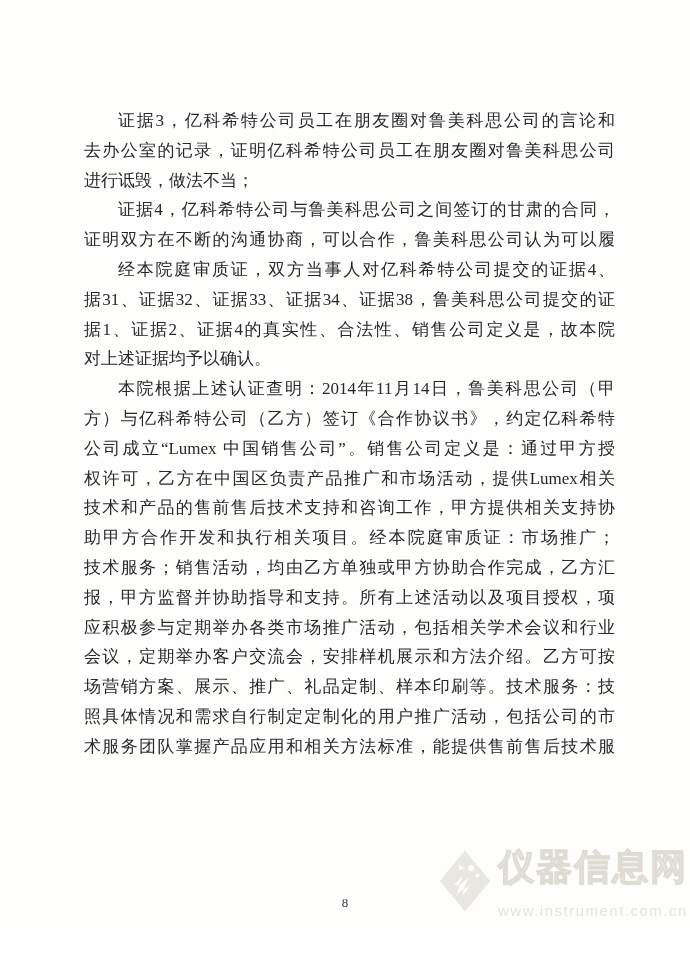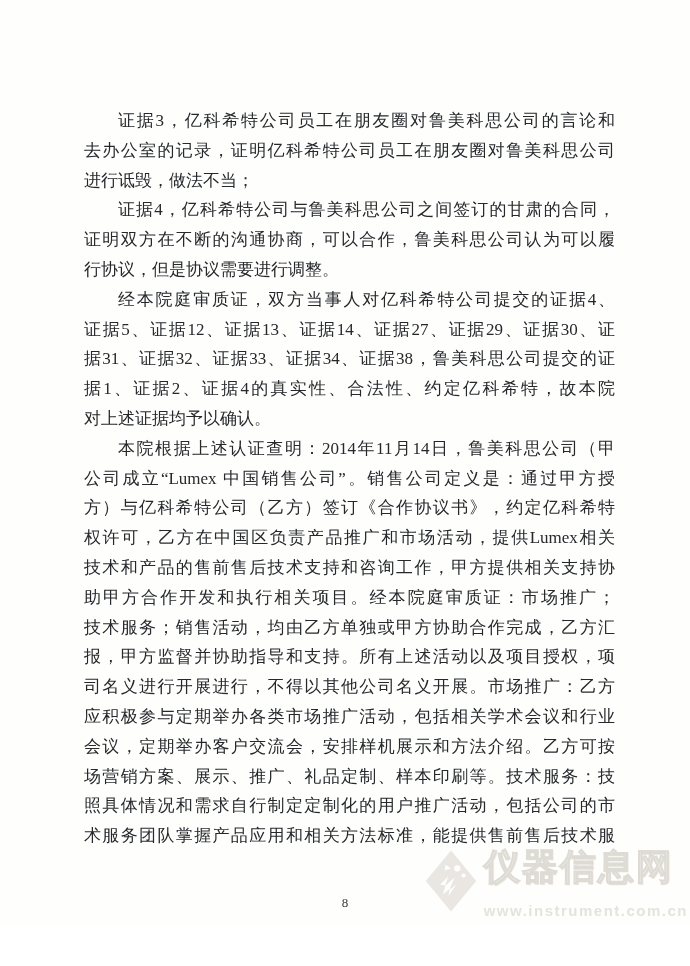--- a/index.html
+++ b/index.html
@@ -52,54 +52,51 @@
     font-weight: bold;
     font-size: 36px;
     line-height: 38px;
     letter-spacing: 2px;
     color: #f2f0ec;
     -webkit-text-stroke: 1px #dedad4;
     text-shadow: 1px 1px 1px #e9e6e1;
   }
   .wm-url {
     font-family: "Liberation Sans", "DejaVu Sans", sans-serif;
-    font-weight: bold;
+    font-weight: normal;
     font-size: 15px;
     line-height: 15px;
     letter-spacing: 1.5px;
     color: #e6e3dd;
     margin-top: 17px;
   }
 </style>
 </head>
 <body>
 
 <div class="page">
 
   <div class="content" id="content">
       <div class="line indent j">证据3，亿科希特公司员工在朋友圈对鲁美科思公司的言论和</div>
       <div class="line j">去办公室的记录，证明亿科希特公司员工在朋友圈对鲁美科思公司</div>
       <div class="line">进行诋毁，做法不当；</div>
       <div class="line indent j">证据4，亿科希特公司与鲁美科思公司之间签订的甘肃的合同，</div>
       <div class="line j">证明双方在不断的沟通协商，可以合作，鲁美科思公司认为可以履</div>
-      <div class="line">行协议，但是协议需要进行调整。</div>
       <div class="line indent j">经本院庭审质证，双方当事人对亿科希特公司提交的证据4、</div>
-      <div class="line j">证据5、证据12、证据13、证据14、证据27、证据29、证据30、证</div>
       <div class="line j">据31、证据32、证据33、证据34、证据38，鲁美科思公司提交的证</div>
-      <div class="line j">据1、证据2、证据4的真实性、合法性、约定亿科希特，故本院</div>
+      <div class="line j">据1、证据2、证据4的真实性、合法性、销售公司定义是，故本院</div>
       <div class="line">对上述证据均予以确认。</div>
       <div class="line indent j">本院根据上述认证查明：2014年11月14日，鲁美科思公司（甲</div>
+      <div class="line j">方）与亿科希特公司（乙方）签订《合作协议书》，约定亿科希特</div>
       <div class="line j">公司成立“Lumex 中国销售公司”。销售公司定义是：通过甲方授</div>
-      <div class="line j">方）与亿科希特公司（乙方）签订《合作协议书》，约定亿科希特</div>
       <div class="line j">权许可，乙方在中国区负责产品推广和市场活动，提供Lumex相关</div>
       <div class="line j">技术和产品的售前售后技术支持和咨询工作，甲方提供相关支持协</div>
       <div class="line j">助甲方合作开发和执行相关项目。经本院庭审质证：市场推广；</div>
       <div class="line j">技术服务；销售活动，均由乙方单独或甲方协助合作完成，乙方汇</div>
       <div class="line j">报，甲方监督并协助指导和支持。所有上述活动以及项目授权，项</div>
-      <div class="line j">司名义进行开展进行，不得以其他公司名义开展。市场推广：乙方</div>
       <div class="line j">应积极参与定期举办各类市场推广活动，包括相关学术会议和行业</div>
       <div class="line j">会议，定期举办客户交流会，安排样机展示和方法介绍。乙方可按</div>
       <div class="line j">场营销方案、展示、推广、礼品定制、样本印刷等。技术服务：技</div>
       <div class="line j">照具体情况和需求自行制定定制化的用户推广活动，包括公司的市</div>
       <div class="line j">术服务团队掌握产品应用和相关方法标准，能提供售前售后技术服</div>
     </div>
 
   <div class="page-number">8</div>
 
   <div class="watermark">

